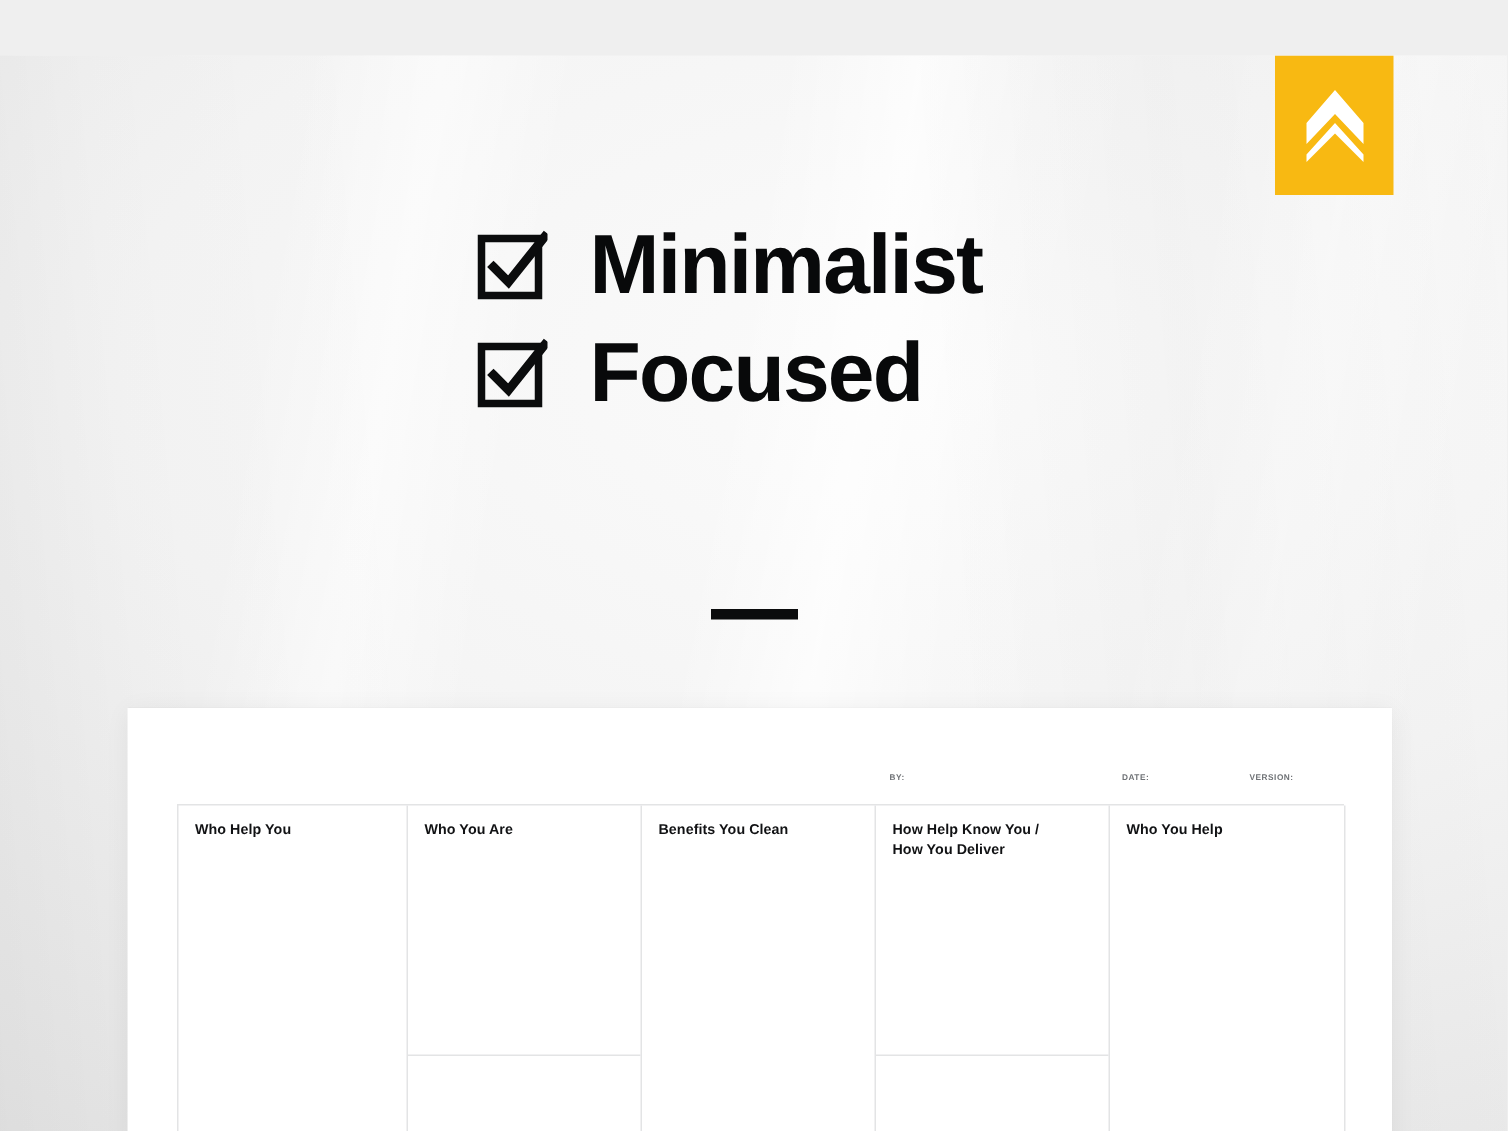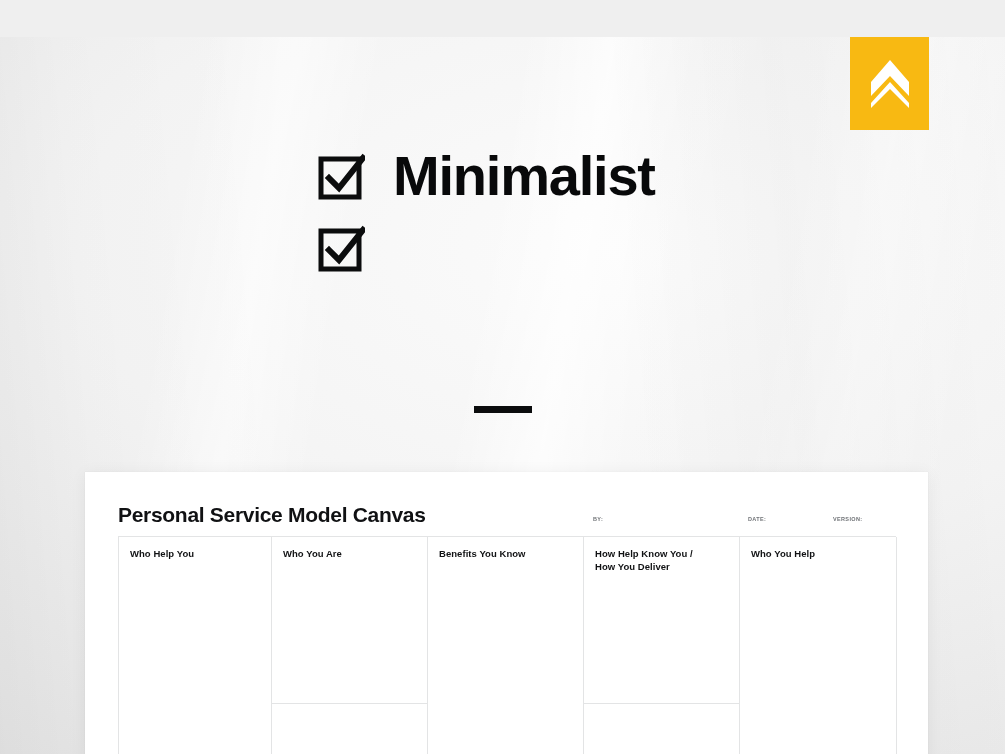--- a/index.html
+++ b/index.html
@@ -216,29 +216,29 @@
     </div>
 
 
     <div class="check-row">
       <span class="check-box">
         <svg width="47" height="47" viewBox="0 0 47 47" aria-hidden="true">
           <rect x="3" y="6" width="38" height="38" fill="none" stroke="#0b0c0d" stroke-width="5"></rect>
           <path d="M11 25 L21 35 L45 5" fill="none" stroke="#0b0c0d" stroke-width="6" stroke-linecap="square" stroke-linejoin="miter"></path>
         </svg>
       </span>
+      <span class="check-label">Focused</span>
     </div>
 
     <div class="hero-divider"></div>
   </div>
 
   <div class="doc-card">
 
     <div class="doc-header">
-      <div class="doc-title">Personal Service Model Canvas</div>
       <div class="doc-meta meta-by">BY:</div>
       <div class="doc-meta meta-date">DATE:</div>
       <div class="doc-meta meta-version">VERSION:</div>
     </div>
 
     <div class="canvas-grid">
 
       <div class="canvas-col">
         <div class="canvas-cell">
           <div class="cell-label">Who Help You</div>
@@ -246,21 +246,21 @@
       </div>
 
       <div class="canvas-col split">
         <div class="canvas-cell">
           <div class="cell-label">Who You Are</div>
         </div>
       </div>
 
       <div class="canvas-col">
         <div class="canvas-cell">
-          <div class="cell-label">Benefits You Know</div>
+          <div class="cell-label">Benefits You Clean</div>
         </div>
       </div>
 
       <div class="canvas-col split">
         <div class="canvas-cell">
           <div class="cell-label">How Help Know You /
 How You Deliver</div>
         </div>
       </div>
 

